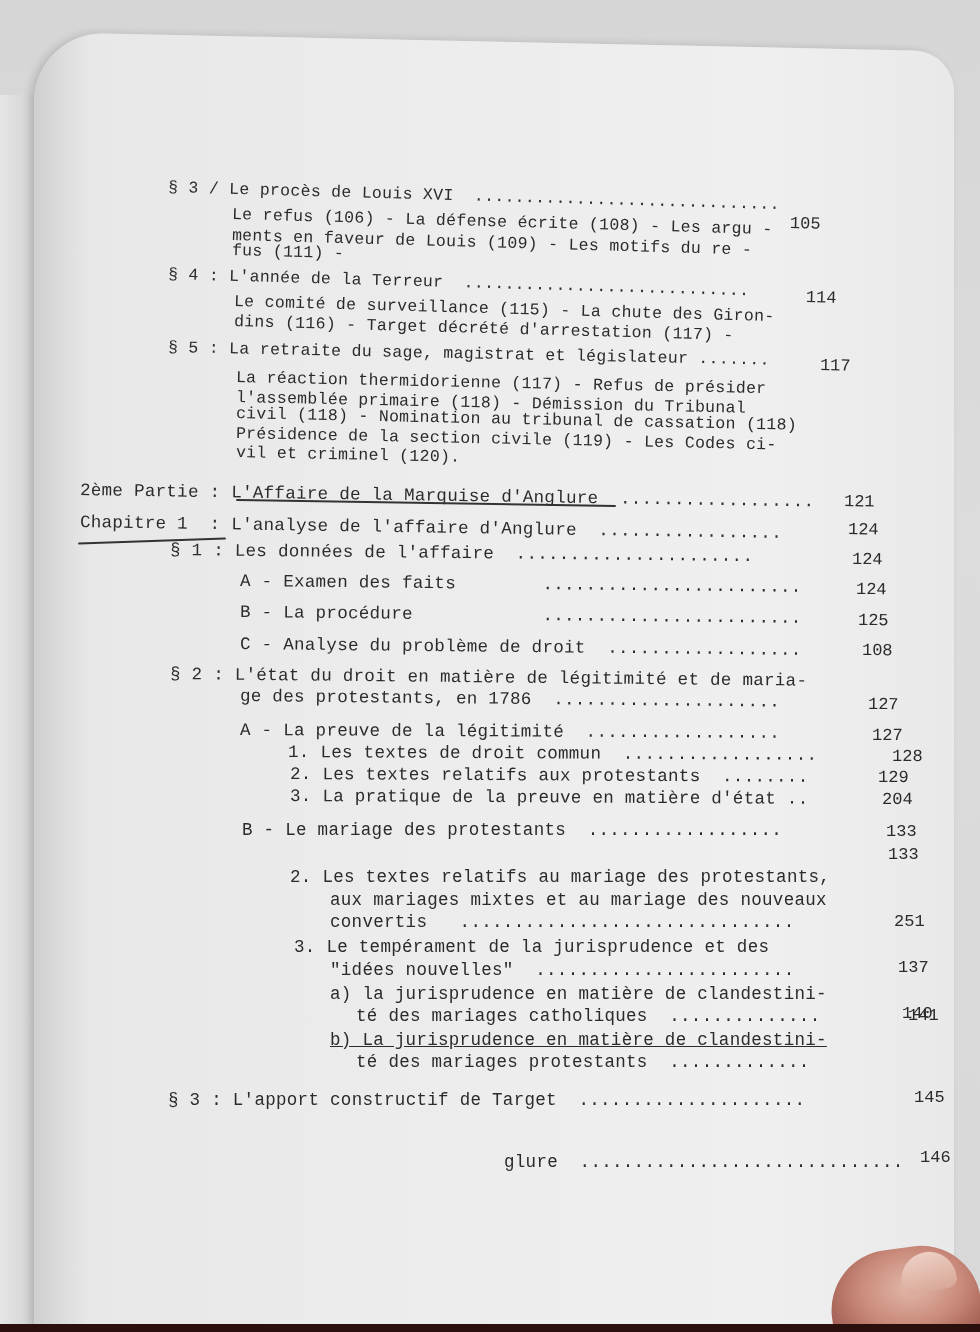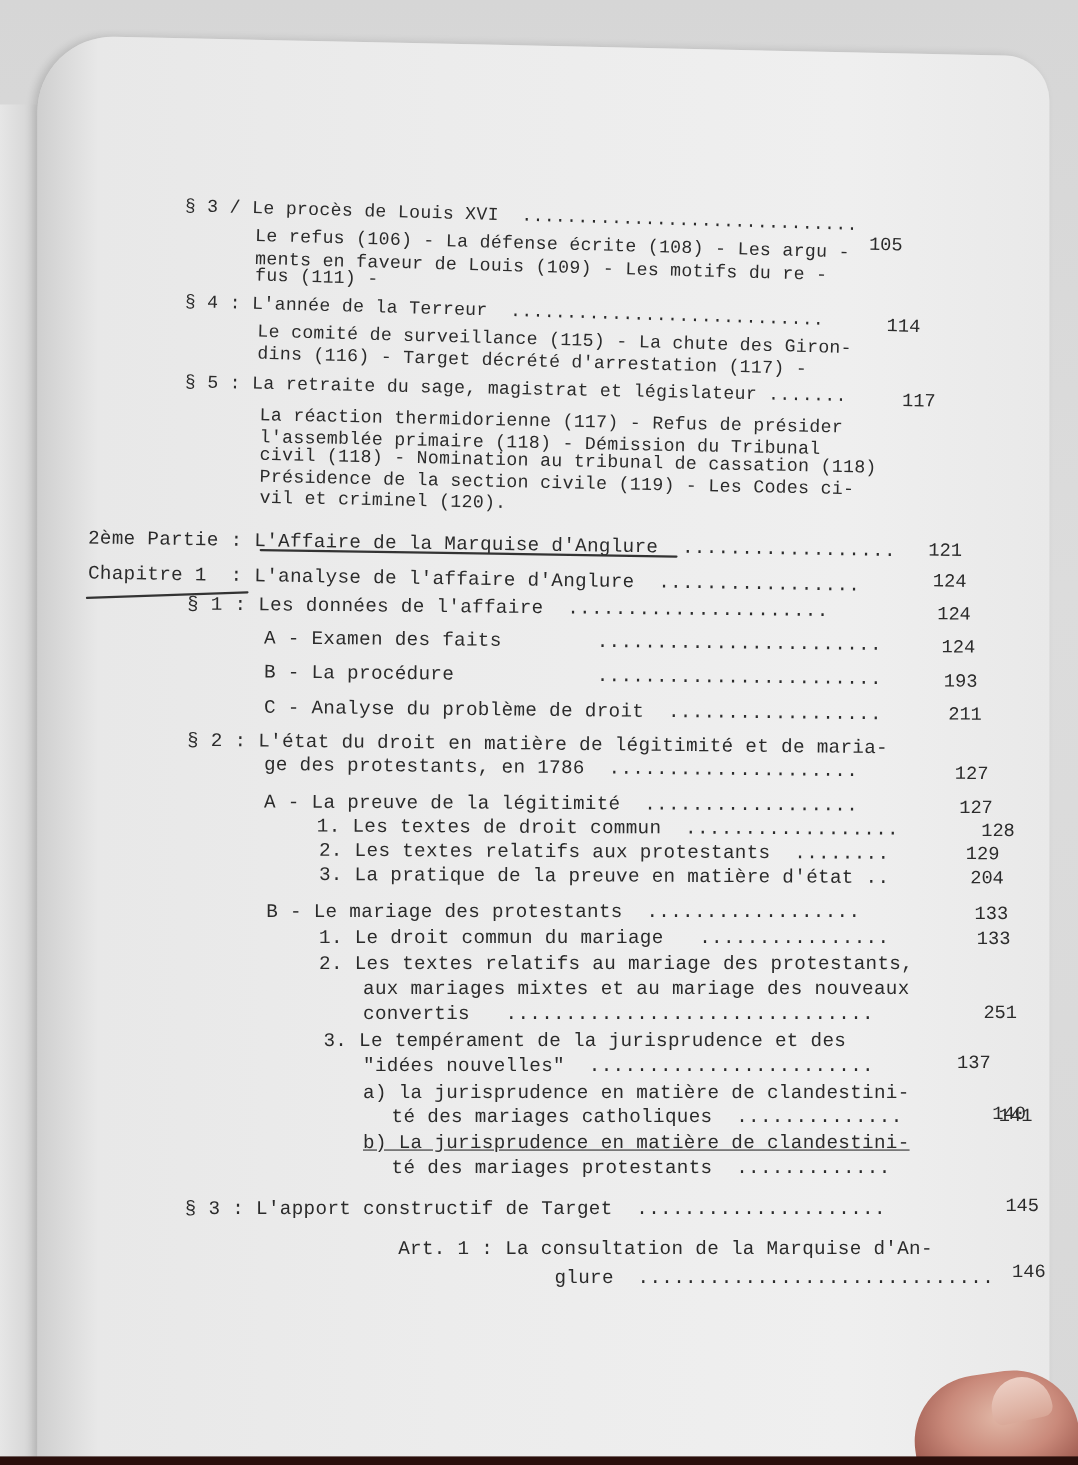--- a/index.html
+++ b/index.html
@@ -96,58 +96,56 @@
   <div class="line top r3 big" style="left:80px; top:512px;">Chapitre 1  : L'analyse de l'affaire d'Anglure  .................</div>
   <div class="pg top r3" style="left:848px; top:520px;">124</div>
   <div class="underline-mark" style="left:78px; top:540px; width:148px; transform:rotate(-2deg);"></div>
 
   <div class="line top r4 big" style="left:170px; top:540px;">§ 1 : Les données de l'affaire  ......................</div>
   <div class="pg top r4" style="left:852px; top:550px;">124</div>
 
   <div class="line top r4 big" style="left:240px; top:571px;">A - Examen des faits        ........................</div>
   <div class="pg top r4" style="left:856px; top:580px;">124</div>
   <div class="line top r4 big" style="left:240px; top:602px;">B - La procédure            ........................</div>
-  <div class="pg top r4" style="left:858px; top:611px;">193</div>
+  <div class="pg top r4" style="left:858px; top:611px;">125</div>
   <div class="line top r4 big" style="left:240px; top:634px;">C - Analyse du problème de droit  ..................</div>
-  <div class="pg top r4" style="left:862px; top:641px;">211</div>
+  <div class="pg top r4" style="left:862px; top:641px;">108</div>
 
   <div class="line top r4 big" style="left:170px; top:664px;">§ 2 : L'état du droit en matière de légitimité et de maria-</div>
   <div class="line top r4 big" style="left:240px; top:686px;">ge des protestants, en 1786  .....................</div>
   <div class="pg top r4" style="left:868px; top:695px;">127</div>
 
   <div class="line top r5 big" style="left:240px; top:720px;">A - La preuve de la légitimité  ..................</div>
   <div class="pg top r5" style="left:872px; top:726px;">127</div>
   <div class="line top r5 big" style="left:288px; top:742px;">1. Les textes de droit commun  ..................</div>
   <div class="pg top r5" style="left:876px; top:747px;margin-left:16px;">128</div>
   <div class="line top r5 big" style="left:290px; top:764px;">2. Les textes relatifs aux protestants  ........</div>
   <div class="pg top r5" style="left:878px; top:768px;">129</div>
   <div class="line top r5 big" style="left:290px; top:786px;">3. La pratique de la preuve en matière d'état ..</div>
   <div class="pg top r5" style="left:882px; top:790px;">204</div>
 
   <div class="line big" style="left:242px; top:820px;">B - Le mariage des protestants  ..................</div>
   <div class="pg" style="left:886px; top:822px;">133</div>
-  <div class="line big" style="left:290px; top:843px;">1. Le droit commun du mariage   ................</div>
   <div class="pg" style="left:888px; top:845px;">133</div>
   <div class="line big" style="left:290px; top:867px;">2. Les textes relatifs au mariage des protestants,</div>
   <div class="line big" style="left:330px; top:890px;">aux mariages mixtes et au mariage des nouveaux</div>
   <div class="line big" style="left:330px; top:912px;">convertis   ...............................</div>
   <div class="pg" style="left:894px; top:912px;">251</div>
 
   <div class="line big" style="left:294px; top:937px;">3. Le tempérament de la jurisprudence et des</div>
   <div class="line big" style="left:330px; top:960px;">"idées nouvelles"  ........................</div>
-  <div class="pg" style="left:870px; top:958px;font-family:Liberation Mono, monospace;">137</div>
+  <div class="pg" style="left:898px; top:958px;font-family:Liberation Mono, monospace;">137</div>
   <div class="line big" style="left:330px; top:984px;">a) la jurisprudence en matière de clandestini-</div>
   <div class="line big" style="left:356px; top:1006px;">té des mariages catholiques  ..............</div>
   <div class="pg" style="left:902px; top:1004px;">140</div>
   <div class="line big" style="left:330px; top:1030px;text-decoration:underline;">b) La jurisprudence en matière de clandestini-</div>
   <div class="line big" style="left:356px; top:1052px;">té des mariages protestants  .............</div>
   <div class="pg" style="left:908px; top:1006px;">141</div>
 
   <div class="line big" style="left:168px; top:1090px;">§ 3 : L'apport constructif de Target  .....................</div>
   <div class="pg" style="left:914px; top:1088px;">145</div>
-  <div class="line big" style="left:362px; top:1126px;">Art. 1 : La consultation de la Marquise d'An-</div>
   <div class="line big" style="left:504px; top:1152px;">glure  ..............................</div>
   <div class="pg" style="left:920px; top:1148px;">146</div>
 </div>
 
 <div class="thumb"></div>
 <div class="thumb-nail"></div>
 <div class="bottom-edge"></div>
 
 </body></html>

